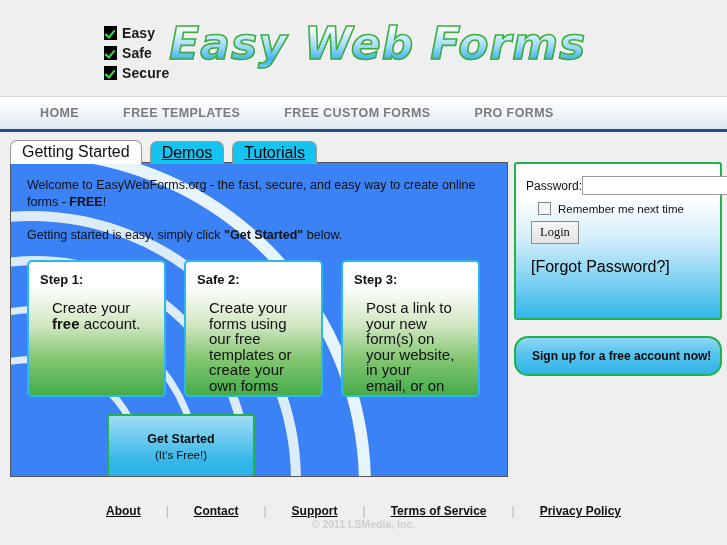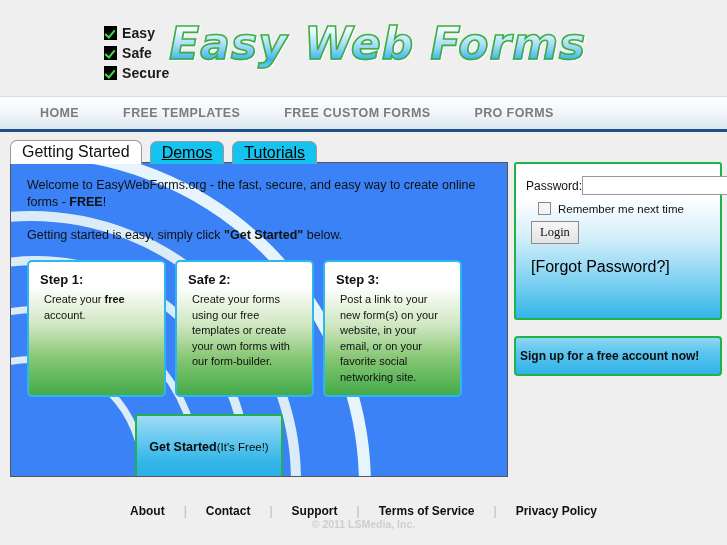--- a/index.html
+++ b/index.html
@@ -127,47 +127,47 @@
   .arc.a4 { width: 540px; height: 540px; left: -250px; bottom: -275px; border-width: 10px; }
   .arc.a5 { width: 680px; height: 680px; left: -320px; bottom: -350px; border-width: 12px; border-color:#e8f4fb; }
 
   #content-inner { position: relative; z-index: 2; padding: 14px 16px 0 16px; }
   .welcome-line {
     font-size: 12.5px; color: #111; line-height: 17px; margin: 0 0 16px 0;
   }
   .welcome-line b { font-weight: bold; }
 
   
-  #steps { display: flex; gap: 9px; margin-top: 13px; }
+  #steps { display: flex; gap: 18px; margin-top: 13px; }
   .step-box {
     width: 139px; height: 137px;
     border: 2px solid #2bb8ee;
     border-radius: 5px;
     background: linear-gradient(to bottom, #ffffff 0%, #ffffff 18%, #cfe6c0 48%, #86c774 72%, #44ab4a 100%);
     padding: 10px 11px;
     overflow: hidden;
   }
   .step-title {
     font-size: 13px; font-weight: bold; color: #111;
     margin: 0 0 4px 0; line-height: 16px;
   }
   .step-body {
-    font-size: 11px; color: #111; line-height: 15.5px; margin: 4px;
+    font-size: 15px; color: #111; line-height: 15.5px; margin: 12px;
   }
   .step-body b { font-weight: bold; }
 
   
   #get-started {
     position: relative; z-index: 2;
-    margin: 17px 0 0 108px;
+    margin: 17px 0 0 80px;
     width: 148px; height: 65px;
     border: 2px solid #22b14c;
     border-radius: 3px;
     background: linear-gradient(to bottom, #9fdcf5 0%, #6ccbf0 35%, #34b6e8 75%, #2bb0e6 100%);
-    display: flex; flex-direction: row;
+    display: flex; flex-direction: column;
     align-items: center; justify-content: center;
     cursor: pointer;
   }
   #get-started .gs-main { font-size: 12.5px; font-weight: bold; color: #0b0b0b; line-height: 16px; }
   #get-started .gs-sub { font-size: 11.5px; color: #0b0b0b; line-height: 16px; }
 
   
   #login-panel {
     position: absolute; left: 514px; top: 162px;
     width: 208px; height: 158px;
@@ -204,38 +204,38 @@
   #forgot-link {
     display: inline-block; margin: 14px 0 0 5px;
     font-size: 16px; font-weight: normal; color: #000;
     text-decoration: none; cursor: pointer;
   }
 
   #signup-panel {
     position: absolute; left: 514px; top: 336px;
     width: 208px; height: 40px;
     border: 2px solid #22b14c;
-    border-radius: 4px;
+    border-radius: 14px;
     background: linear-gradient(to bottom, #8fd7f4 0%, #5cc5ef 40%, #2fb3e7 100%);
     display: flex; align-items: center;
-    padding-left: 4px;
+    padding-left: 16px;
     cursor: pointer;
   }
   #signup-panel span {
     font-size: 12px; font-weight: bold; color: #0b0b0b;
   }
 
   
   #footer {
     position: absolute; left: 0; top: 496px; width: 727px; height: 49px;
     text-align: center;
   }
   #footer-links {
     display: flex; justify-content: center; align-items: center;
-    gap: 12px; margin: 8px 0 0 0;
+    gap: 18px; margin: 8px 0 0 0; text-decoration: underline;
   }
   .footer-link {
     font-size: 12px; font-weight: bold; color: #111;
     text-decoration: none; padding: 0 7px; cursor: pointer;
     white-space: nowrap;
   }
   .footer-sep { color: #b7b7b7; font-size: 12px; }
   #copyright {
     font-size: 10.5px; color: #cfcfcf; font-weight: bold;
   }

